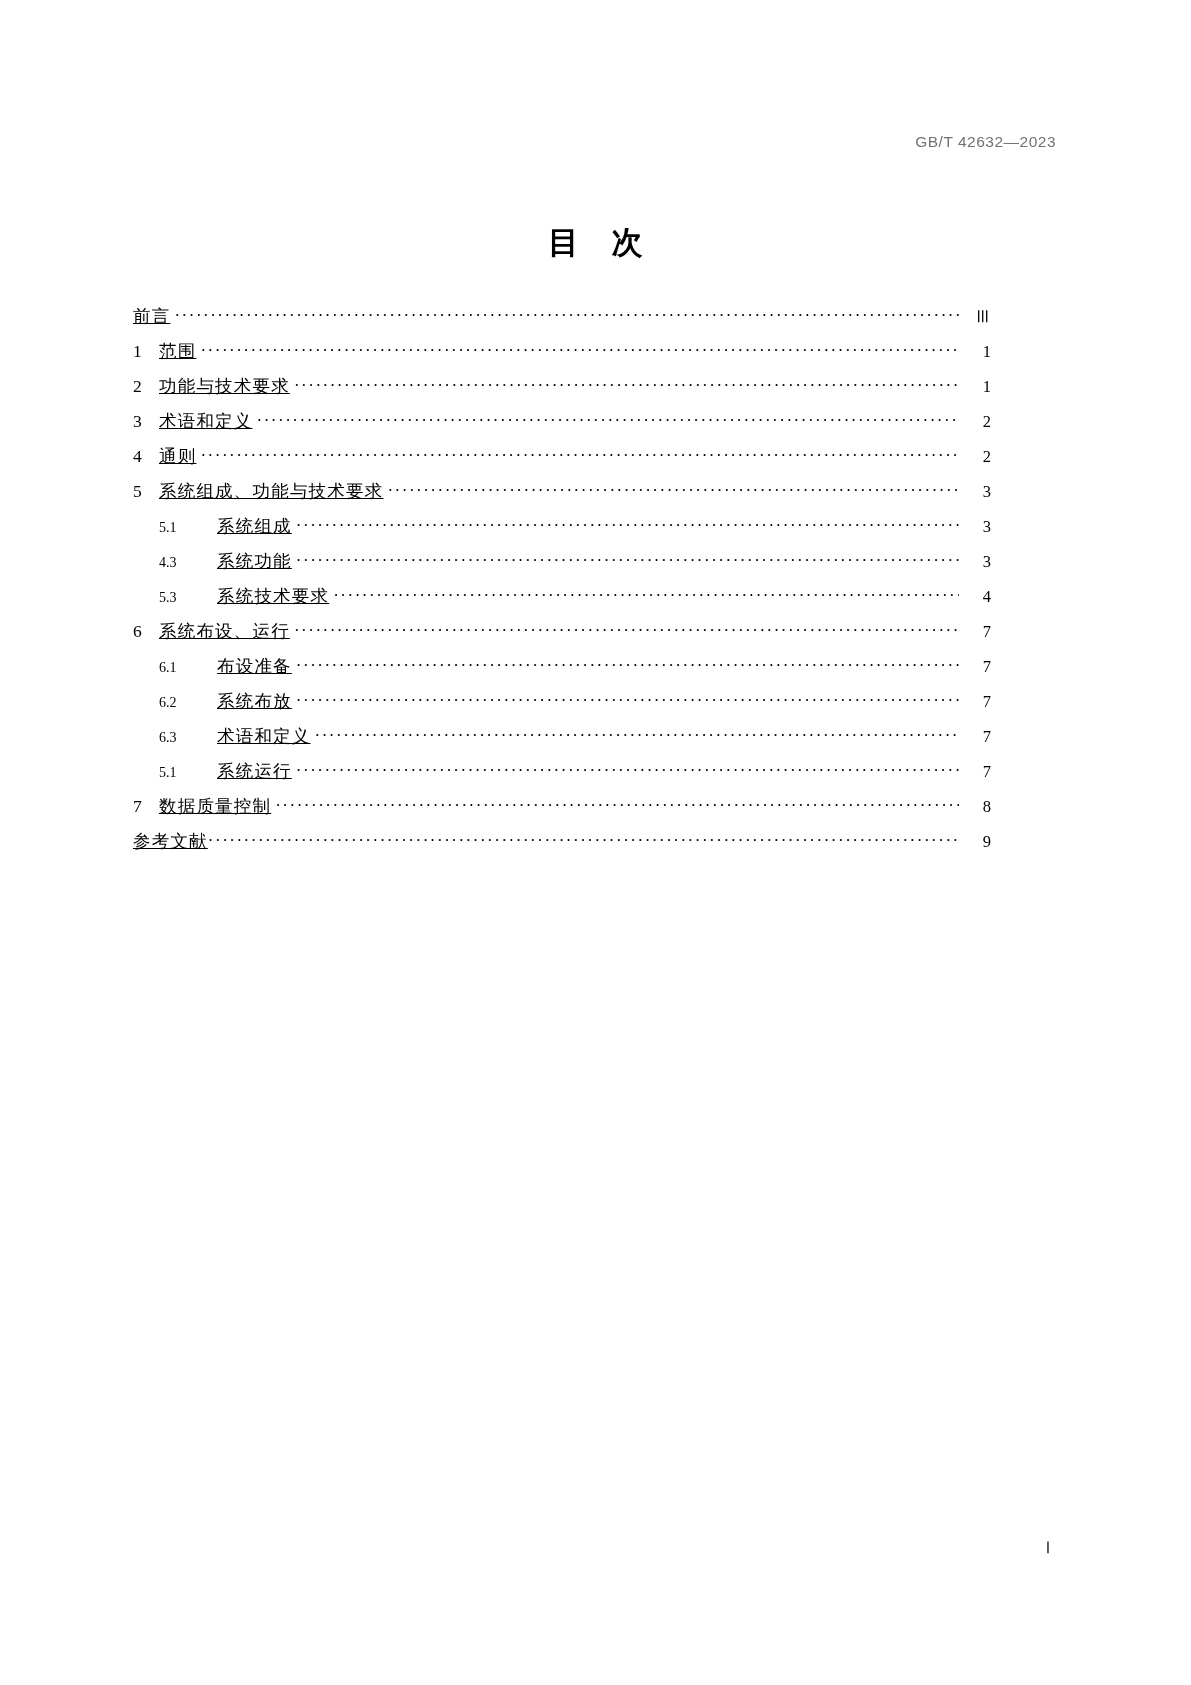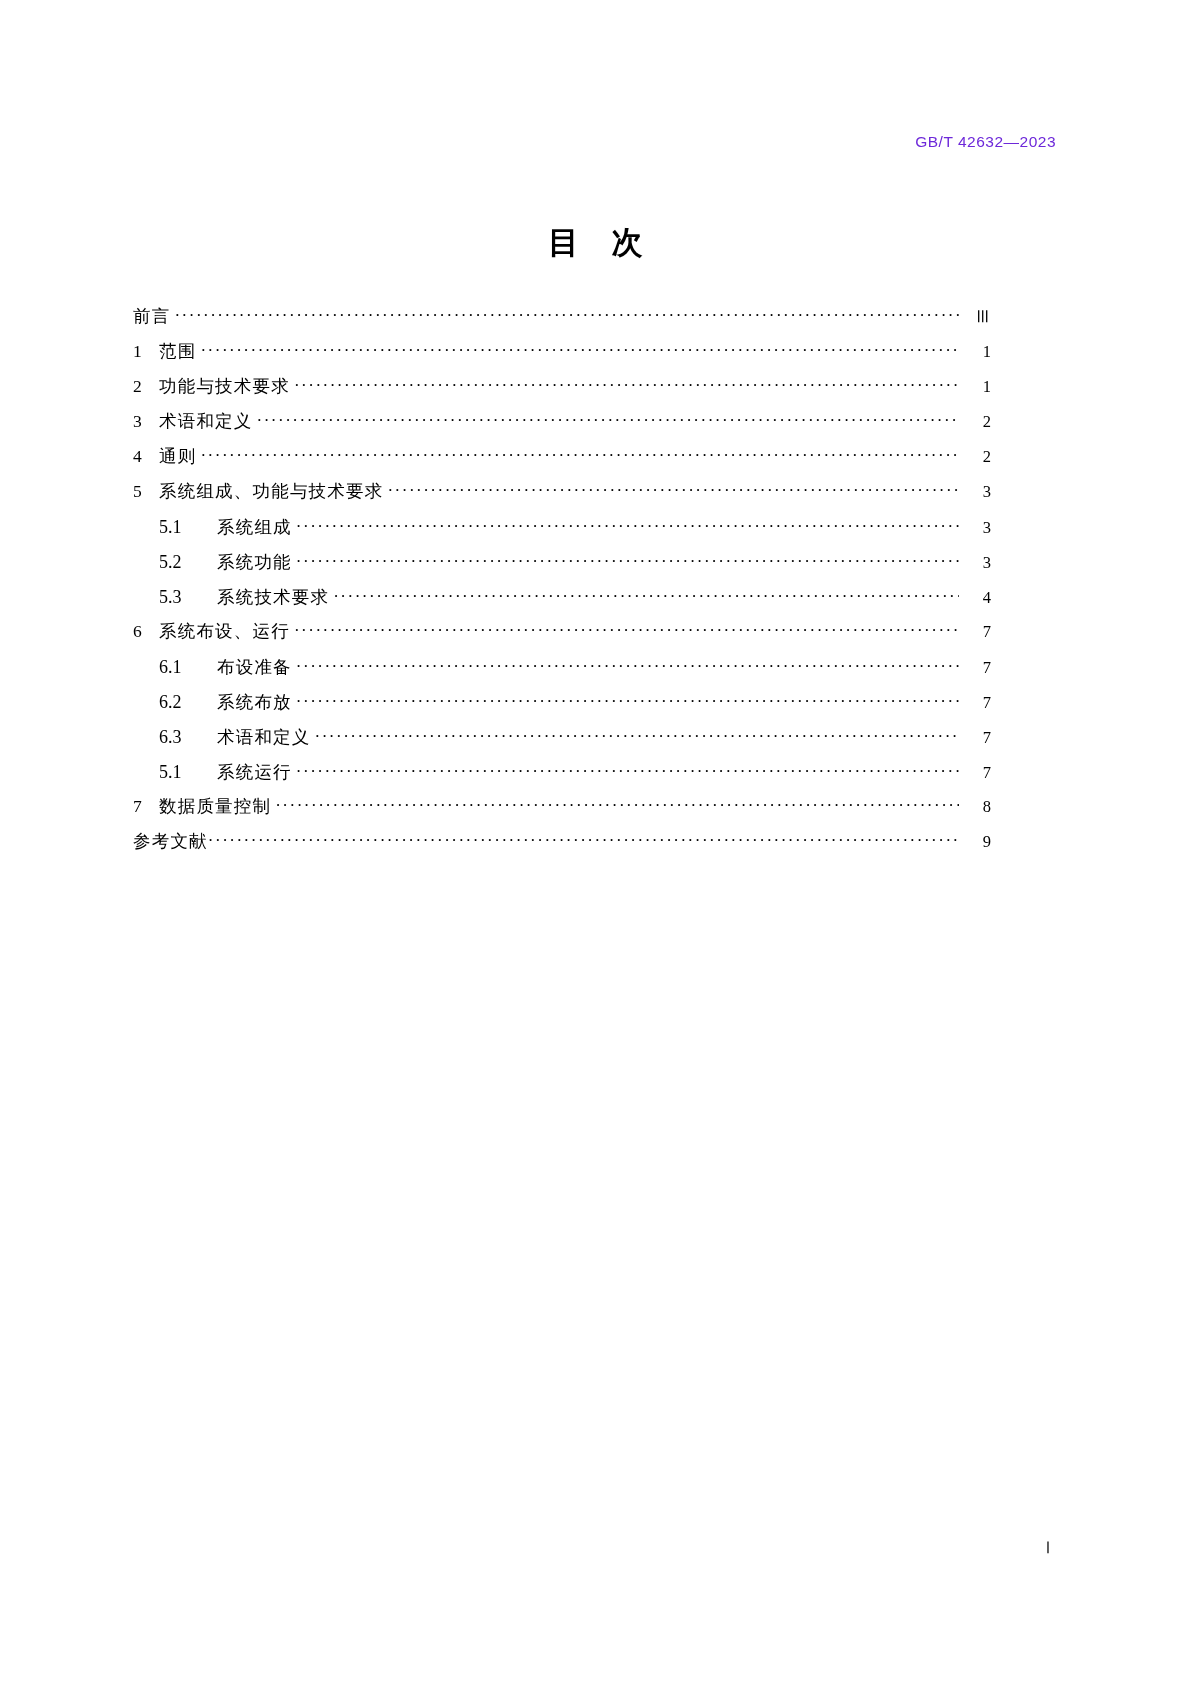--- a/index.html
+++ b/index.html
@@ -19,21 +19,21 @@
     position: absolute;
     inset: 0;
   }
   .header-code {
     position: absolute;
     top: 133px;
     right: 135px;
     font-family: "Liberation Sans", sans-serif;
     font-size: 15.5px;
     letter-spacing: 0.5px;
-    color: #6d28d9;
+    color: #737373;
     white-space: nowrap;
   }
   .toc-title {
     position: absolute;
     top: 222px;
     left: 0;
     width: 100%;
     text-align: center;
     font-size: 31px;
     font-weight: bold;
@@ -61,25 +61,26 @@
     display: inline-block;
     width: 26px;
     flex: 0 0 auto;
     font-family: "Liberation Serif", serif;
   }
   .toc-row .subnum {
     display: inline-block;
     width: 58px;
     flex: 0 0 auto;
     font-family: "Liberation Serif", serif;
-    font-size: 18px;
+    font-size: 14px;
   }
   .toc-row .label {
     flex: 0 0 auto;
     letter-spacing: 1.2px;
+    text-decoration: underline;
   }
   .toc-row .leader {
     flex: 1 1 auto;
     overflow: hidden;
     margin: 0 2px 0 4px;
     position: relative;
     top: -1px;
     font-size: 17px;
     letter-spacing: 1.5px;
     color: #000;
@@ -170,21 +171,21 @@
       </div>
       <div class="toc-row indent-2">
         <span class="subnum">5.1</span>
         <span class="label">系统组成</span>
         <span class="leader">
           <span>········································································································································································································</span>
         </span>
         <span class="pageno">3</span>
       </div>
       <div class="toc-row indent-2">
-        <span class="subnum">5.2</span>
+        <span class="subnum">4.3</span>
         <span class="label">系统功能</span>
         <span class="leader">
           <span>········································································································································································································</span>
         </span>
         <span class="pageno">3</span>
       </div>
       <div class="toc-row indent-2">
         <span class="subnum">5.3</span>
         <span class="label">系统技术要求</span>
         <span class="leader">

